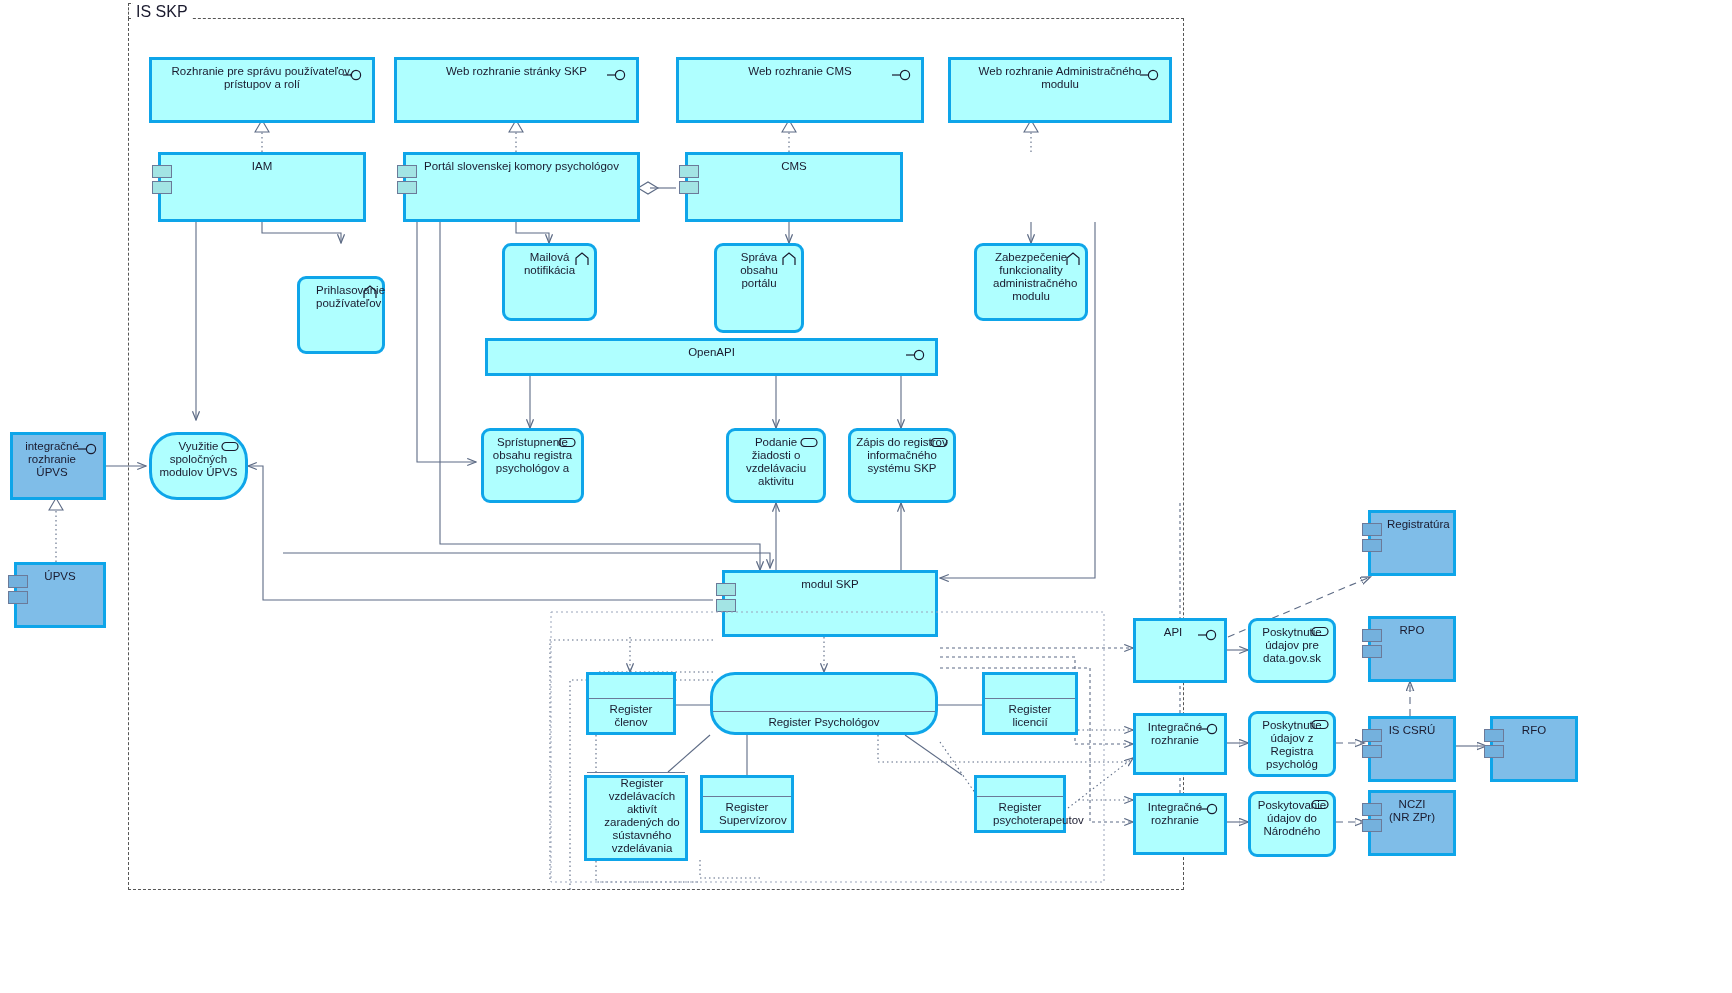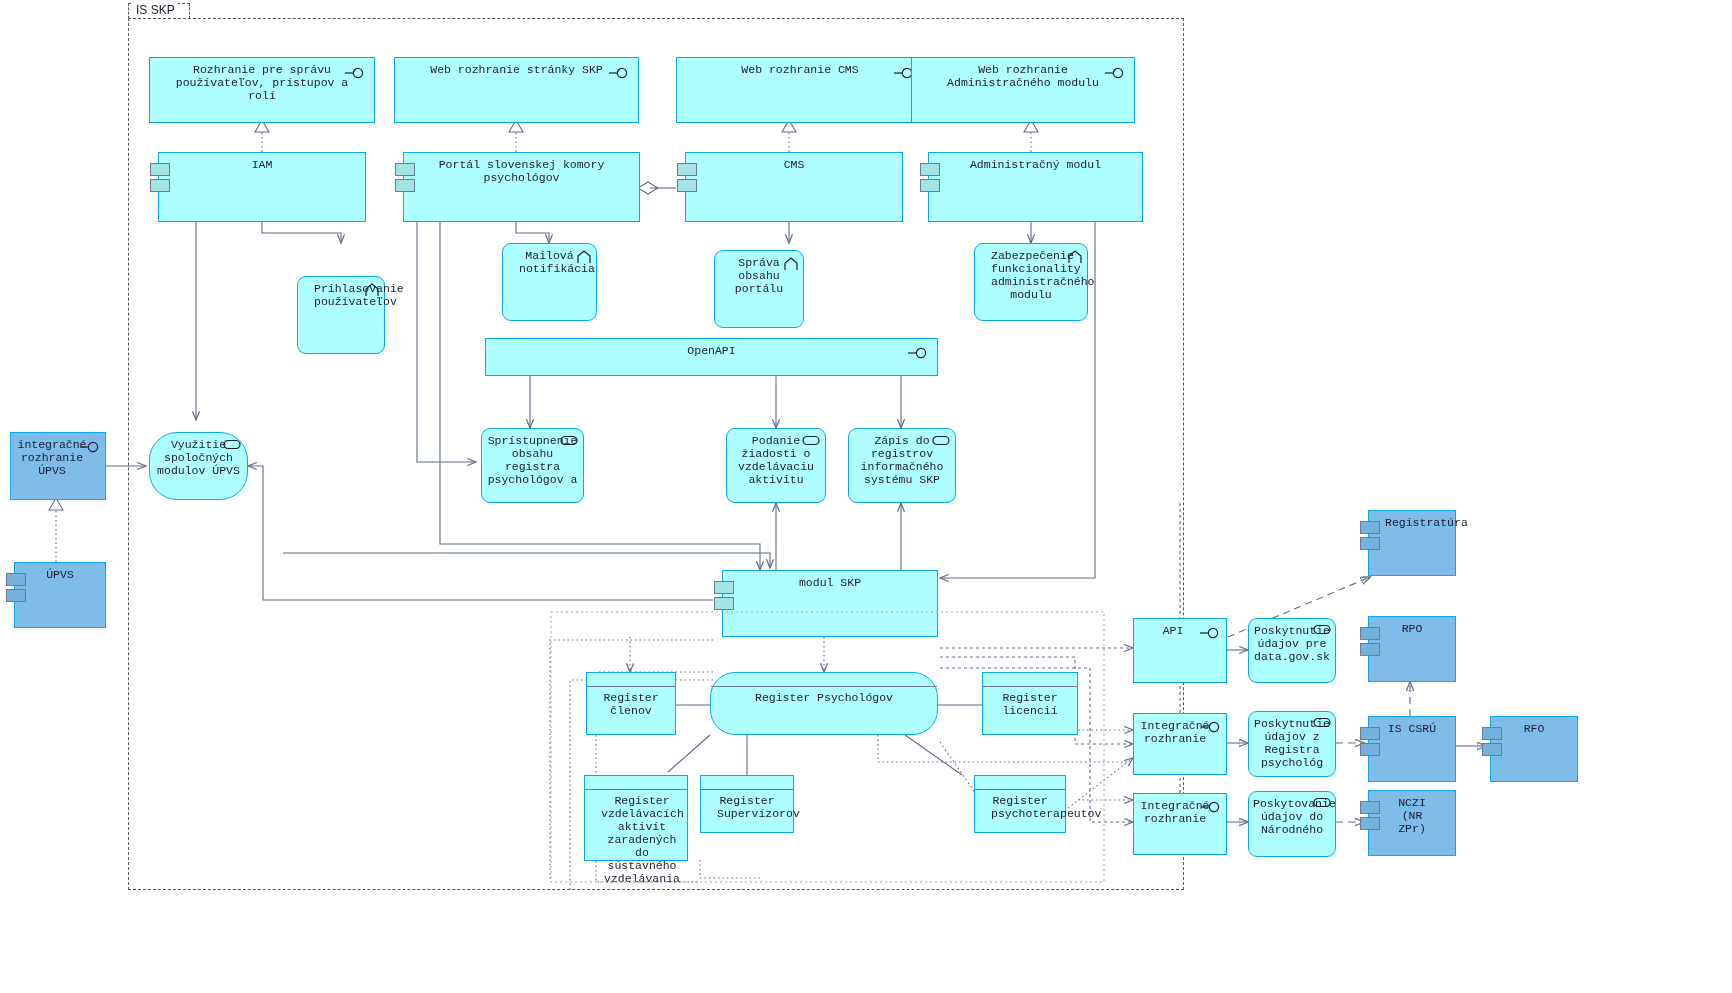--- a/index.html
+++ b/index.html
@@ -1,22 +1,22 @@
 <!DOCTYPE html>
 <html><head>
 <meta charset="utf-8">
 <style>
   html,body{margin:0;padding:0;background:#ffffff;}
   body{font-family:"Liberation Sans",sans-serif;}
   #canvas{position:relative;width:1732px;height:993px;overflow:hidden;background:#fff;}
 
   
-  .node{position:absolute;box-sizing:border-box;border:1px solid #0ea5e9;
-        display:flex;align-items:flex-start;justify-content:flex-start;
-        color:#1a1a2e;font-size:11.5px;line-height:13px;text-align:center;font-family:Liberation Mono, monospace;}
+  .node{position:absolute;box-sizing:border-box;border:3px solid #0ea5e9;
+        display:flex;align-items:flex-start;justify-content:flex-end;
+        color:#1a1a2e;font-size:11.5px;line-height:13px;text-align:center;}
   .node .lbl{display:block;padding:5px 16px 3px 16px;width:100%;box-sizing:border-box;}
 
   
   .comp{background:#afffff;}
   .comp .tab{position:absolute;left:-9px;width:18px;height:11px;background:#a3e4e4;
              border:1px solid #6b7a99;}
   .comp .tab.t1{top:10px;}
   .comp .tab.t2{top:26px;}
 
   
@@ -36,21 +36,21 @@
   .data-obj .lbl{padding-top:4px;}
 
   
   .ico{position:absolute;pointer-events:none;}
   .ico-lolli{width:22px;height:12px;}
   .ico-round{width:18px;height:11px;}
   .ico-chev{width:14px;height:14px;}
 
   
   .group{position:absolute;border:1px dashed #555;box-sizing:border-box;}
-  .group-label{position:absolute;font-size:12px;color:#1a1a2e;background:#fff;
+  .group-label{position:absolute;font-size:16px;color:#1a1a2e;background:#fff;
                padding:0 3px;}
   .group-tab{position:absolute;border:1px dashed #555;border-bottom:none;box-sizing:border-box;}
 
   
   #wires{position:absolute;left:0;top:0;width:1732px;height:993px;}
   #wires line,#wires path,#wires polyline{fill:none;stroke:#5d6b85;stroke-width:1.1;}
   .dash{stroke-dasharray:3 3;}
   .dash-lg{stroke-dasharray:7 5;stroke:#111;stroke-width:1.6;}
   .dot{stroke-dasharray:1.5 3;stroke:#7d8aa3;}
   .solidblk{stroke:#111;stroke-width:1.6;}
@@ -188,21 +188,21 @@
   </div>
 
   <div class="node iface" style="left:676px;top:57px;width:248px;height:66px;">
     <span class="lbl">Web rozhranie CMS</span>
     <svg class="ico ico-lolli" style="right:7px;top:9px;" viewBox="0 0 22 12">
       <line x1="0" y1="6" x2="8" y2="6" stroke="#1a1a2e" stroke-width="1.2"></line>
       <circle cx="13" cy="6" r="4.6" fill="none" stroke="#1a1a2e" stroke-width="1.2"></circle>
     </svg>
   </div>
 
-  <div class="node iface" style="left:911px;top:57px;width:224px;height:66px;">
+  <div class="node iface" style="left:948px;top:57px;width:224px;height:66px;">
     <span class="lbl">Web rozhranie Administračného modulu</span>
     <svg class="ico ico-lolli" style="right:7px;top:9px;" viewBox="0 0 22 12">
       <line x1="0" y1="6" x2="8" y2="6" stroke="#1a1a2e" stroke-width="1.2"></line>
       <circle cx="13" cy="6" r="4.6" fill="none" stroke="#1a1a2e" stroke-width="1.2"></circle>
     </svg>
   </div>
 
   <div class="node comp" style="left:158px;top:152px;width:208px;height:70px;">
     <span class="tab t1"></span>
     <span class="tab t2"></span>
@@ -214,41 +214,36 @@
     <span class="tab t2"></span>
     <span class="lbl">CMS</span>
   </div>
 
   <div class="node comp" style="left:403px;top:152px;width:237px;height:70px;">
     <span class="tab t1"></span>
     <span class="tab t2"></span>
     <span class="lbl">Portál slovenskej komory psychológov</span>
   </div>
 
-  <div class="node comp" style="left:928px;top:152px;width:215px;height:70px;">
-    <span class="tab t1"></span>
-    <span class="tab t2"></span>
-    <span class="lbl">Administračný modul</span>
-  </div>
 
   <div class="node fn" style="left:297px;top:243px;width:88px;height:78px;margin-top:33px;">
     <span class="lbl">Prihlasovanie používateľov</span>
     <svg class="ico ico-chev" style="right:5px;top:6px;" viewBox="0 0 14 14">
       <path d="M1,13 L1,6 L7,1 L13,6 L13,13" fill="none" stroke="#1a1a2e" stroke-width="1.2"></path>
     </svg>
   </div>
 
   <div class="node fn" style="left:502px;top:243px;width:95px;height:78px;">
     <span class="lbl">Mailová notifikácia</span>
     <svg class="ico ico-chev" style="right:5px;top:6px;" viewBox="0 0 14 14">
       <path d="M1,13 L1,6 L7,1 L13,6 L13,13" fill="none" stroke="#1a1a2e" stroke-width="1.2"></path>
     </svg>
   </div>
 
-  <div class="node fn" style="left:714px;top:243px;width:90px;height:78px;margin-top:7px;">
+  <div class="node fn" style="left:714px;top:243px;width:90px;height:90px;">
     <span class="lbl">Správa obsahu portálu</span>
     <svg class="ico ico-chev" style="right:5px;top:6px;" viewBox="0 0 14 14">
       <path d="M1,13 L1,6 L7,1 L13,6 L13,13" fill="none" stroke="#1a1a2e" stroke-width="1.2"></path>
     </svg>
   </div>
 
   <div class="node fn" style="left:974px;top:243px;width:114px;height:78px;">
     <span class="lbl">Zabezpečenie funkcionality administračného modulu</span>
     <svg class="ico ico-chev" style="right:5px;top:6px;" viewBox="0 0 14 14">
       <path d="M1,13 L1,6 L7,1 L13,6 L13,13" fill="none" stroke="#1a1a2e" stroke-width="1.2"></path>

